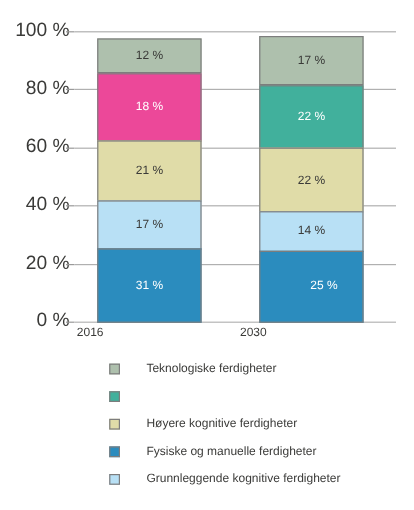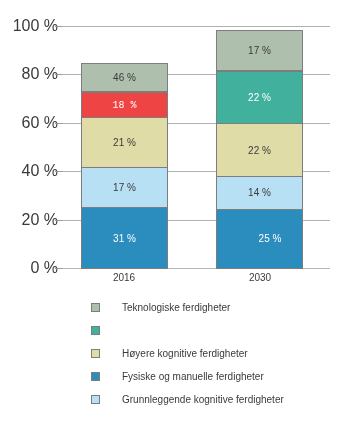--- a/index.html
+++ b/index.html
@@ -85,21 +85,20 @@
     justify-content: center;
     font-size: 10px;
     white-space: pre;
   }
   .segment:first-child { margin-bottom: 0; }
 
   .xtick {
     position: absolute;
     top: 272px;
     width: 120px;
-    text-align: center;
     font-size: 10px;
     color: #3a3a38;
   }
   #xtick-0 { left: 64px; }    
   #xtick-1 { left: 200px; }   
 
   
   #legend {
     position: absolute;
     left: 0;
@@ -148,22 +147,22 @@
     </div>
 
   <div id="plot-area">
       <div class="gridline baseline" style="top: 242px;"></div>
       <div class="gridline" style="top: 193.6px;"></div>
       <div class="gridline" style="top: 145.2px;"></div>
       <div class="gridline" style="top: 96.8px;"></div>
       <div class="gridline" style="top: 48.4px;"></div>
       <div class="gridline" style="top: 0px;"></div>
       <div class="bar" id="bar-2016">
-        <div class="segment" style="height: 29.04px; background: rgb(174, 192, 173); color: rgb(58, 58, 56);">46 %</div>
-        <div class="segment" style="height: 26px; background: #ef4444; color: rgb(255, 255, 255); font-family: Liberation Mono, monospace;">18 %</div>
+        <div class="segment" style="height: 29.04px; background: rgb(174, 192, 173); color: rgb(58, 58, 56);">12 %</div>
+        <div class="segment" style="height: 57px; background: #ec4899; color: rgb(255, 255, 255);">18 %</div>
         <div class="segment" style="height: 50.82px; background: rgb(224, 220, 168); color: rgb(58, 58, 56);">21 %</div>
         <div class="segment" style="height: 41.14px; background: rgb(184, 224, 245); color: rgb(58, 58, 56);">17 %</div>
         <div class="segment" style="height: 62px; background: rgb(43, 140, 190); color: rgb(255, 255, 255);">31 %</div>
       </div>
       <div class="bar" id="bar-2030">
         <div class="segment" style="height: 41.14px; background: rgb(174, 192, 173); color: rgb(58, 58, 56);">17 %</div>
         <div class="segment" style="height: 53.24px; background: rgb(65, 176, 156); color: rgb(255, 255, 255);">22 %</div>
         <div class="segment" style="height: 53.24px; background: rgb(224, 220, 168); color: rgb(58, 58, 56);">22 %</div>
         <div class="segment" style="height: 33.88px; background: rgb(184, 224, 245); color: rgb(58, 58, 56);">14 %</div>
         <div class="segment" style="height: 60.5px; background: rgb(43, 140, 190); color: rgb(255, 255, 255); padding-left: 21px;">25 %</div>

